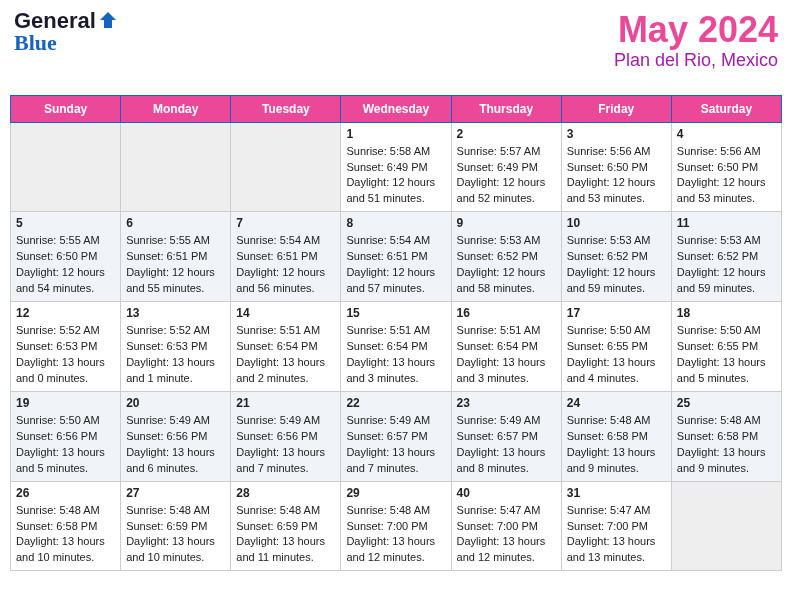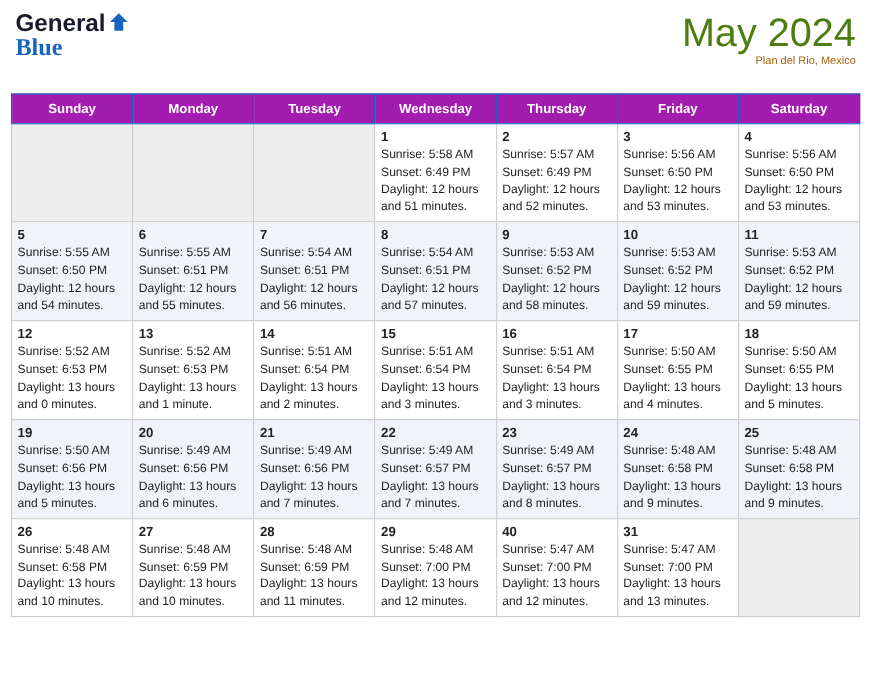--- a/index.html
+++ b/index.html
@@ -33,35 +33,35 @@
       font-weight: bold;
       color: #1565c0;
       line-height: 1;
       font-family: Liberation Serif, serif;
     }
     .title-section {
       text-align: right;
     }
     .month-title {
       font-size: 36px;
-      font-weight: normal;
-      color: #4d7c0f;
+      font-weight: bold;
+      color: #ec4899;
       line-height: 1.1;
     }
     .location {
-      font-size: 10px;
-      color: #a16207;
+      font-size: 18px;
+      color: #a21caf;
     }
     .calendar-table {
       width: 100%;
       border-collapse: collapse;
       table-layout: fixed;
     }
     .calendar-table th {
-      background-color: #a21caf;
+      background-color: #ec4899;
       color: #fff;
       font-size: 12px;
       font-weight: bold;
       padding: 6px 4px;
       text-align: center;
       border: 1px solid #1565c0;
     }
     .calendar-table td {
       border: 1px solid #ccc;
       vertical-align: top;

